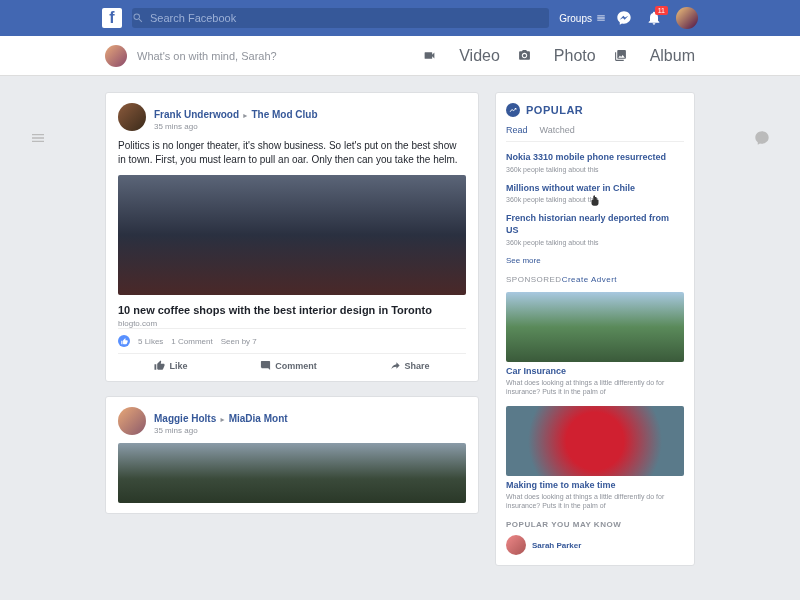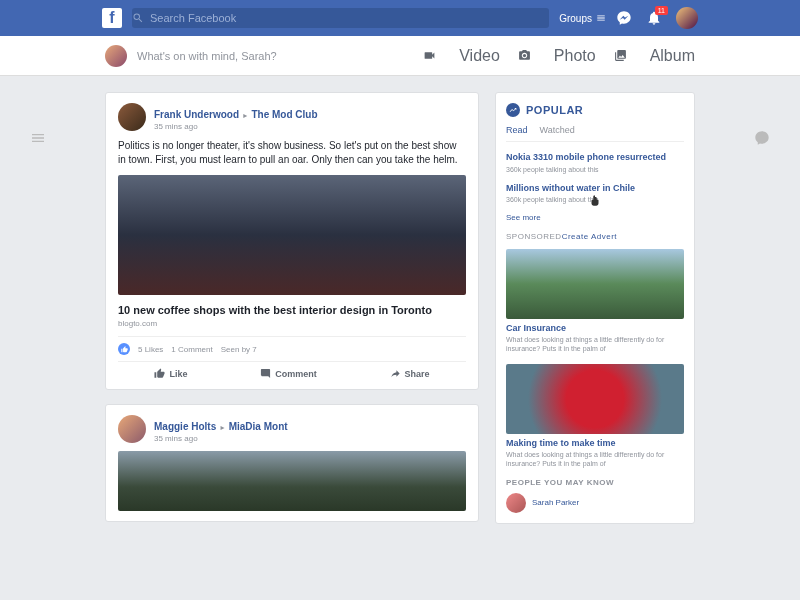--- a/index.html
+++ b/index.html
@@ -27,21 +27,21 @@
 .post-head{display:flex;gap:8px;align-items:center;margin-bottom:8px}
 .post-avatar{width:28px;height:28px;border-radius:50%}
 .post-author{font-size:10px;font-weight:600;color:#365899}
 .post-chevron{color:#90949c;font-size:8px;margin:0 2px}
 .post-time{font-size:8px;color:#90949c}
 .post-body{font-size:10px;color:#1d2129;line-height:1.4;margin-bottom:8px}
 .post-image{width:100%;height:120px;background:linear-gradient(180deg,#5b6578 0%,#2a3040 50%,#4a2828 100%);border-radius:2px;position:relative;overflow:hidden}
 .post-image2{width:100%;height:60px;background:linear-gradient(180deg,#8a9ba8 0%,#3a4a3a 60%,#2a3828 100%);border-radius:2px}
 .link-title{font-size:11px;font-weight:600;color:#1d2129;margin-top:8px;line-height:1.3}
 .link-source{font-size:8px;color:#90949c;margin-top:2px}
-.post-stats{display:flex;align-items:center;gap:8px;font-size:8px;color:#90949c;padding:6px 0;border-top:1px solid #eee;border-bottom:1px solid #eee;margin-top:8px}
+.post-stats{display:flex;align-items:center;gap:8px;font-size:8px;color:#90949c;padding:6px 0;border-top:1px solid #eee;border-bottom:1px solid #eee;}
 .like-circle{width:12px;height:12px;border-radius:50%;background:#5890ff;display:flex;align-items:center;justify-content:center}
 .like-circle svg{width:7px;height:7px;fill:#fff}
 .post-actions{display:flex;justify-content:space-around;padding-top:6px}
 .post-action{display:flex;align-items:center;gap:4px;font-size:9px;color:#616770;font-weight:600}
 .post-action svg{width:11px;height:11px;fill:#616770}
 .sidebar{width:200px}
 .side-card{background:#fff;border:1px solid #dddfe2;border-radius:3px;padding:10px;margin-bottom:10px}
 .popular-head{display:flex;align-items:center;gap:6px;margin-bottom:8px}
 .popular-icon{width:14px;height:14px;border-radius:50%;background:#365899;display:flex;align-items:center;justify-content:center}
 .popular-icon svg{width:8px;height:8px;fill:#fff}
@@ -56,21 +56,21 @@
 .sponsored-head{display:flex;font-size:8px;color:#90949c;margin:10px 0 8px;letter-spacing:0.5px}
 .sponsored-head .create{color:#365899}
 .ad-image{width:100%;height:70px;border-radius:2px;margin-bottom:4px}
 .ad1{background:linear-gradient(180deg,#a8c8e0 0%,#5a8a5a 50%,#3a5a3a 100%)}
 .ad2{background:radial-gradient(circle at 50% 50%,#d02030 30%,#5a7a8a 70%)}
 .ad-title{font-size:9px;font-weight:600;color:#365899}
 .ad-text{font-size:7px;color:#90949c;line-height:1.3;margin-top:2px;margin-bottom:10px}
 .people-title{font-size:8px;color:#90949c;font-weight:600;letter-spacing:0.5px;margin-bottom:6px}
 .person{display:flex;gap:6px;align-items:center}
 .person-avatar{width:20px;height:20px;border-radius:50%;background:linear-gradient(135deg,#e88,#a55)}
-.person-name{font-size:8px;color:#365899;font-weight:400}
+.person-name{font-size:8px;color:#365899;font-weight:700}
 .left-menu{position:absolute;left:30px;top:130px;width:16px;height:12px}
 .left-menu svg{fill:#bbb}
 .right-msg{position:absolute;right:30px;top:130px;width:16px;height:16px}
 .right-msg svg{fill:#bbb}
 .cursor{position:absolute;left:588px;top:194px;width:14px;height:14px;z-index:100}
 </style>
 </head>
 <body>
 
 <div class="topbar">
@@ -209,34 +209,38 @@
         <div class="tab">Watched</div>
       </div>
       <div class="news-item">
           <div class="news-title">Nokia 3310 mobile phone resurrected</div>
           <div class="news-sub">360k people talking about this</div>
         </div>
       <div class="news-item">
           <div class="news-title">Millions without water in Chile</div>
           <div class="news-sub">360k people talking about this</div>
         </div>
+      <div class="news-item">
+          <div class="news-title">French historian nearly deported from US</div>
+          <div class="news-sub">360k people talking about this</div>
+        </div>
       <div class="see-more">See more</div>
 
       <div class="sponsored-head">
           <span>SPONSORED</span>
           <span class="create">Create Advert</span>
         </div>
       <div class="ad-image ad1"></div>
       <div class="ad-title">Car Insurance</div>
       <div class="ad-text">What does looking at things a little differently do for insurance? Puts it in the palm of</div>
       <div class="ad-image ad2"></div>
       <div class="ad-title">Making time to make time</div>
       <div class="ad-text">What does looking at things a little differently do for insurance? Puts it in the palm of</div>
 
-      <div class="people-title">PEOPLE YOU MAY KNOW</div>
+      <div class="people-title">POPULAR YOU MAY KNOW</div>
       <div class="person">
         <div class="person-avatar"></div>
         <div class="person-name">Sarah Parker</div>
       </div>
     </div>
   </div>
 </div>
 
 <svg class="cursor" viewBox="0 0 24 24">
     <path fill="#000" d="M13 1.07V9h7c0 4.97-4.03 9-9 9-1.64 0-3.17-.44-4.5-1.2L13 1.07z" opacity="0"></path>

